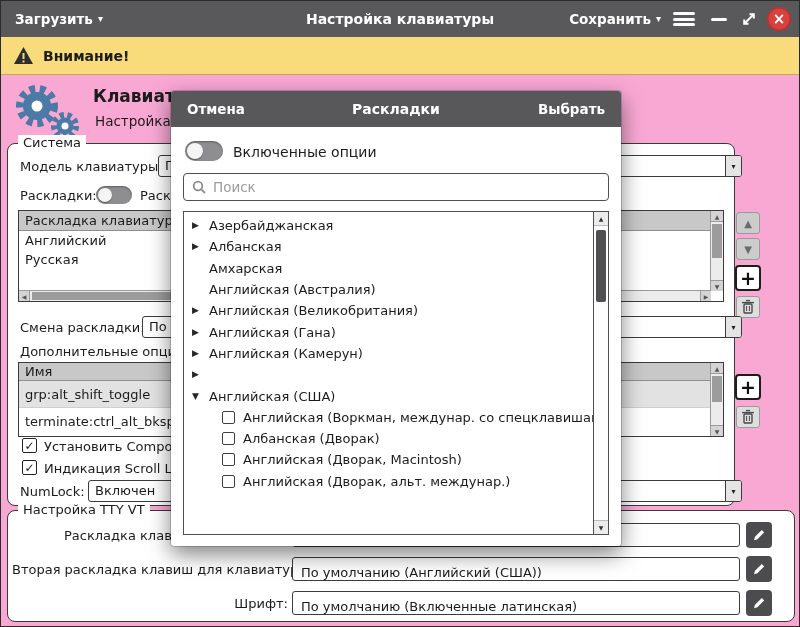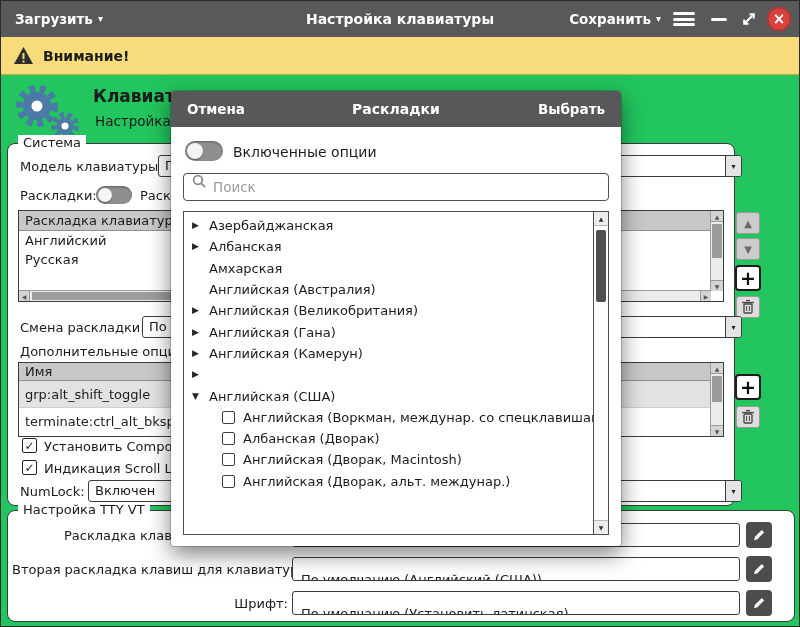--- a/index.html
+++ b/index.html
@@ -1,17 +1,17 @@
 <!DOCTYPE html>
 <html><head>
 <meta charset="utf-8">
 <style>
   *{margin:0;padding:0;box-sizing:border-box}
   body{font-family:"DejaVu Sans",sans-serif;color:#1c1c1c;background:#fff}
-  .window{position:relative;width:800px;height:627px;background:#22c55e;border:1px solid #2a2a2a;overflow:hidden}
+  .window{position:relative;width:800px;height:627px;background:#f9a8d4;border:1px solid #2a2a2a;overflow:hidden}
 
   
   .titlebar{position:absolute;top:0;left:0;right:0;height:36px;background:#59595b;color:#fff;z-index:5}
   .tb-menu{position:absolute;top:0;height:36px;display:flex;align-items:center;gap:5px;font-size:13.5px;font-weight:bold;cursor:pointer}
   .tb-load{left:14px}.tb-save{right:138px}
   .caret{font-size:10px;line-height:1}
   .tb-title{position:absolute;left:0;right:0;top:0;height:36px;line-height:36px;text-align:center;font-size:14px;font-weight:bold;pointer-events:none}
   .hamburger{position:absolute;right:104px;top:11px;width:22px;height:14px;display:flex;flex-direction:column;justify-content:space-between;cursor:pointer}
   .hamburger i{display:block;height:3px;background:#fff;border-radius:2px}
   .minbar{position:absolute;right:72px;top:17px;width:16px;height:3px;background:#fff;border-radius:2px;cursor:pointer}
@@ -60,31 +60,31 @@
   .hscroll .sb-left{left:0;border-right:1px solid #9a9a9a}
   .hscroll .sb-right{right:0;border-left:1px solid #9a9a9a}
   .hscroll .sb-thumb{position:absolute;top:1px;bottom:1px;background:#9c9c9c;cursor:pointer}
 
   .sqbtn{position:absolute;width:24px;height:22px;display:flex;align-items:center;justify-content:center;border:1px solid #9a9a9a;background:#cccccc;color:#6a6a6a;font-size:10px;border-radius:3px;cursor:pointer}
   .plusbtn{position:absolute;width:26px;height:26px;display:flex;align-items:center;justify-content:center;border:2px solid #1d1d1d;background:#fff;border-radius:4px;font-size:19px;font-weight:bold;color:#111;cursor:pointer;line-height:1}
   .trashbtn{position:absolute;width:24px;height:22px;display:flex;align-items:center;justify-content:center;border:1px solid #9a9a9a;background:#dedede;border-radius:3px;cursor:pointer}
 
   .cb{position:absolute;width:15px;height:15px;border:1.6px solid #222;border-radius:2px;background:#fff;display:flex;align-items:center;justify-content:center;font-size:12px;font-weight:bold;cursor:pointer;line-height:1}
 
-  .field{position:absolute;height:24px;border:1.5px solid #3b3b3b;border-radius:3px;background:#fff;font-size:13px;line-height:21px;padding:11px 8px;white-space:nowrap;overflow:hidden}
+  .field{position:absolute;height:24px;border:1.5px solid #3b3b3b;border-radius:3px;background:#fff;font-size:13px;line-height:21px;padding:4px 8px;white-space:nowrap;overflow:hidden}
   .pencil{position:absolute;width:26px;height:26px;background:#4c4c4e;border-radius:4px;display:flex;align-items:center;justify-content:center;cursor:pointer}
 
   
   .modal{position:absolute;left:170px;top:90px;width:450px;height:455px;background:#fff;border-radius:3px;box-shadow:0 8px 22px rgba(0,0,0,.5),0 0 0 1px rgba(0,0,0,.18);z-index:20}
   .modal-header{position:absolute;top:0;left:0;right:0;height:36px;background:#58585a;border-radius:3px 3px 0 0;color:#fff}
   .mh-btn{position:absolute;top:0;height:36px;line-height:36px;font-size:13.5px;font-weight:bold;cursor:pointer}
   .mh-cancel{left:16px}.mh-select{right:16px}
   .mh-title{position:absolute;left:0;right:0;text-align:center;line-height:36px;font-size:14px;font-weight:bold;pointer-events:none}
   .m-toggle-label{position:absolute;left:62px;top:53px;font-size:14px;white-space:nowrap}
-  .searchbox{position:absolute;left:12px;top:82px;width:426px;height:28px;border:1.6px solid #4e4e4e;border-radius:4px;background:#fff;display:flex;padding:0 8px;gap:7px}
+  .searchbox{position:absolute;left:12px;top:82px;width:426px;height:28px;border:1.6px solid #4e4e4e;border-radius:4px;background:#fff;display:flex;align-items:center;padding:0 8px;gap:7px}
   .searchbox input{border:0;outline:0;flex:1;font-family:inherit;font-size:13.5px;color:#333;background:transparent}
   .searchbox input::placeholder{color:#9b9b9b}
   .mlist{position:absolute;left:12px;top:120px;width:426px;height:324px;border:1.6px solid #4e4e4e;background:#fff;overflow:hidden}
   .mlist-items{position:absolute;left:0;top:3px;right:15px;bottom:0;overflow:hidden}
   .titem{height:21.3px;display:flex;align-items:center;padding-left:8px;font-size:13px;cursor:pointer;white-space:nowrap}
   .titem .tri{width:17px;flex:0 0 17px;font-size:9px;color:#262626;line-height:1}
   .titem.child{padding-left:38px}
   .cbox{width:13px;height:13px;flex:0 0 13px;border:1.5px solid #3f3f3f;border-radius:2px;background:#fff;margin-right:8px;cursor:pointer}
   .mscroll{position:absolute;top:0;bottom:0;right:0;width:15px;border-left:1.5px solid #4e4e4e;background:#fdfdfd}
   .msb{position:absolute;left:0;right:0;height:14px;background:#ececec;display:flex;align-items:center;justify-content:center;font-size:6px;color:#333;cursor:pointer}
@@ -271,21 +271,21 @@
 
     <span class="lbl lbl-r" style="left:4px;top:51px;width:276px">Вторая раскладка клавиш для клавиатуры:</span>
     <div class="field" style="left:284px;top:46px;width:448px">По умолчанию (Английский (США))</div>
     <div class="pencil" style="left:738px;top:45px">
       <svg width="14" height="14" viewBox="0 0 14 14">
           <path d="M2 12.2 l1-3.4 6.8-6.8 2.4 2.4 -6.8 6.8 z" fill="#fff"></path>
         </svg>
     </div>
 
     <span class="lbl lbl-r" style="left:4px;top:85px;width:276px">Шрифт:</span>
-    <div class="field" style="left:284px;top:80px;width:448px">По умолчанию (Установить латинская)</div>
+    <div class="field" style="left:284px;top:80px;width:448px">По умолчанию (Включенные латинская)</div>
     <div class="pencil" style="left:738px;top:79px">
       <svg width="14" height="14" viewBox="0 0 14 14">
           <path d="M2 12.2 l1-3.4 6.8-6.8 2.4 2.4 -6.8 6.8 z" fill="#fff"></path>
         </svg>
     </div>
   </div>
 
   <div class="modal">
     <div class="modal-header">
       <span class="mh-btn mh-cancel">Отмена</span>

